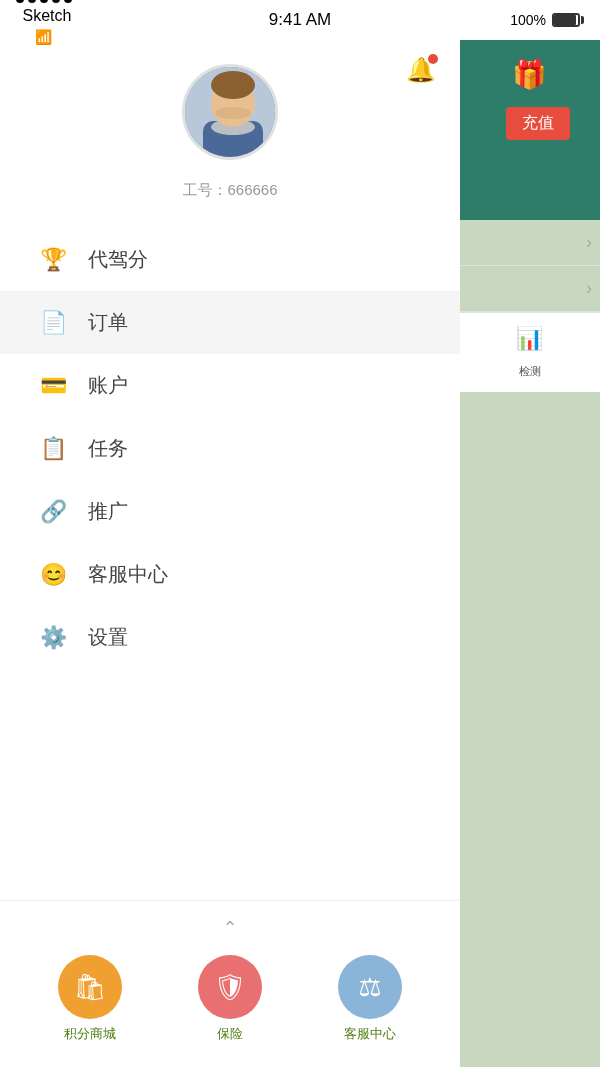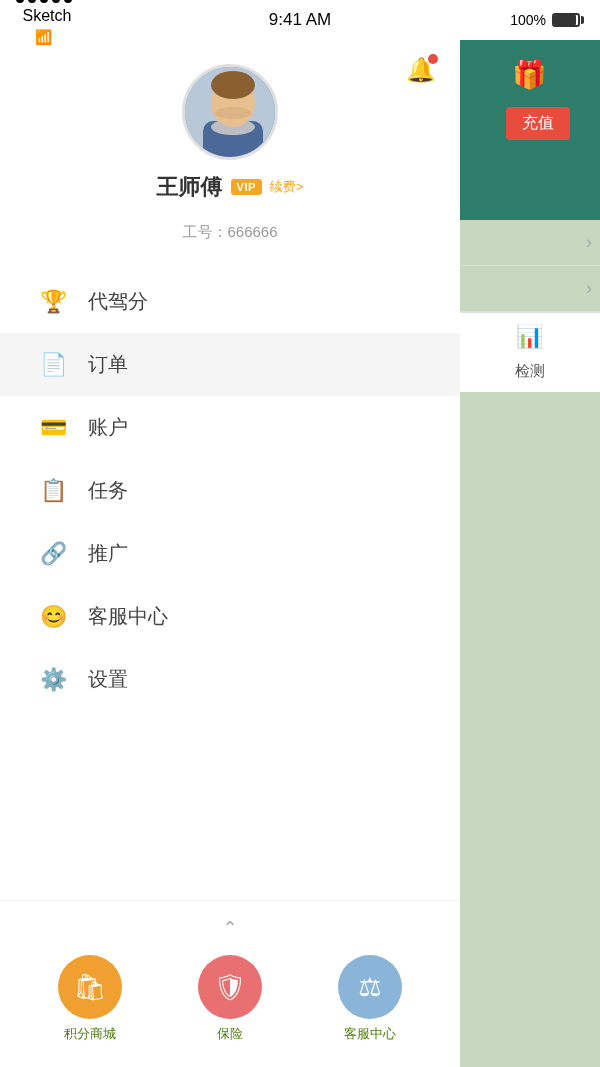--- a/index.html
+++ b/index.html
@@ -139,21 +139,21 @@
       display: flex;
       flex-direction: column;
       align-items: center;
       justify-content: center;
       gap: 4px;
     }
     .detect-icon {
       font-size: 22px; color: #888;
     }
     .detect-label {
-      font-size: 15px; color: #555; margin-top: 8px;
+      font-size: 11px; color: #555; margin-top: 8px;
     }
 
     
     .profile-section {
       display: flex;
       flex-direction: column;
       align-items: center;
       padding: 24px 0 20px;
       position: relative;
     }
@@ -334,25 +334,20 @@
             <ellipse cx="48" cy="60" rx="22" ry="8" fill="#c8c8c8" opacity="0.9"></ellipse>
 
             <ellipse cx="48" cy="36" rx="22" ry="24" fill="#e8c090"></ellipse>
 
             <ellipse cx="48" cy="18" rx="22" ry="14" fill="#8b6030"></ellipse>
 
             <ellipse cx="48" cy="46" rx="18" ry="6" fill="#d0a878" opacity="0.5"></ellipse>
           </svg>
         </div>
       </div>
-      <div class="user-name-row">
-        <span class="user-name">王师傅</span>
-        <span class="vip-badge">VIP</span>
-        <span class="vip-renew">续费&gt;</span>
-      </div>
       <span class="user-id">工号：666666</span>
     </div>
 
     <div class="menu-list" id="menu-list">
         <div class="menu-item">
     <span class="menu-icon">🏆</span>
     <span class="menu-label">代驾分</span>
   </div>
         <div class="menu-item active">
     <span class="menu-icon">📄</span>

